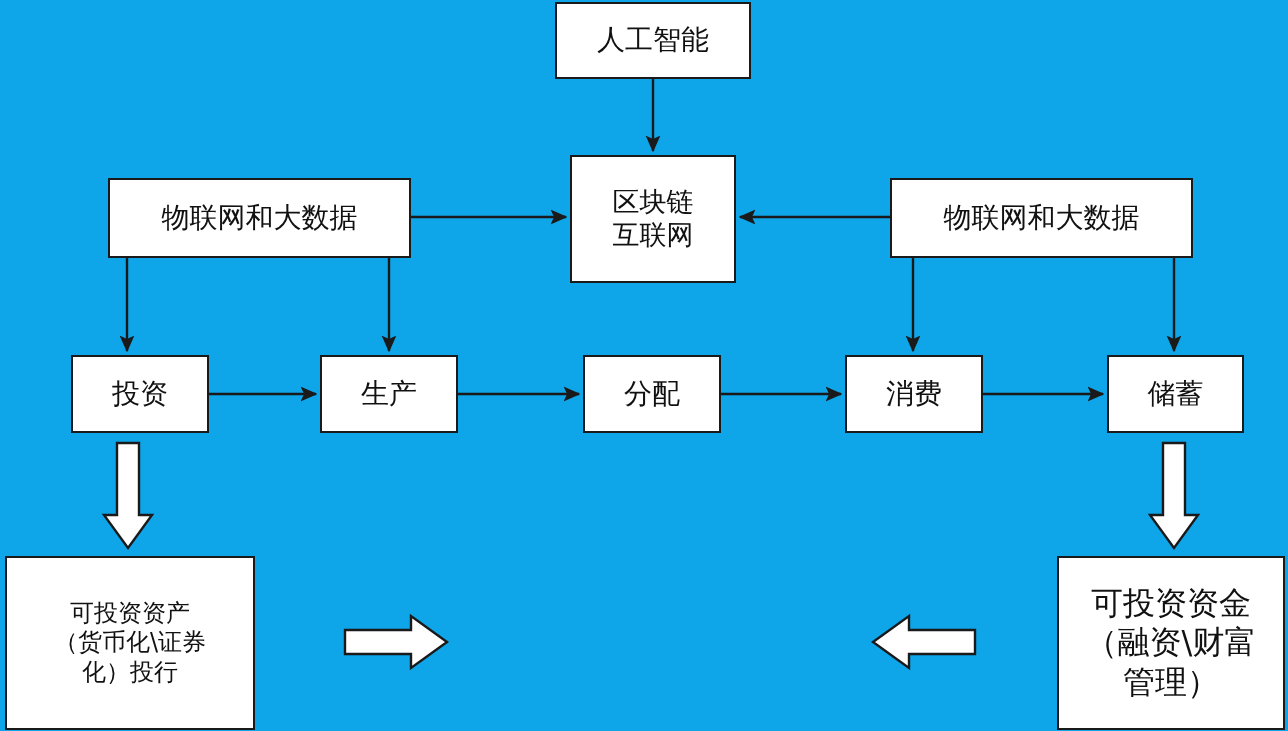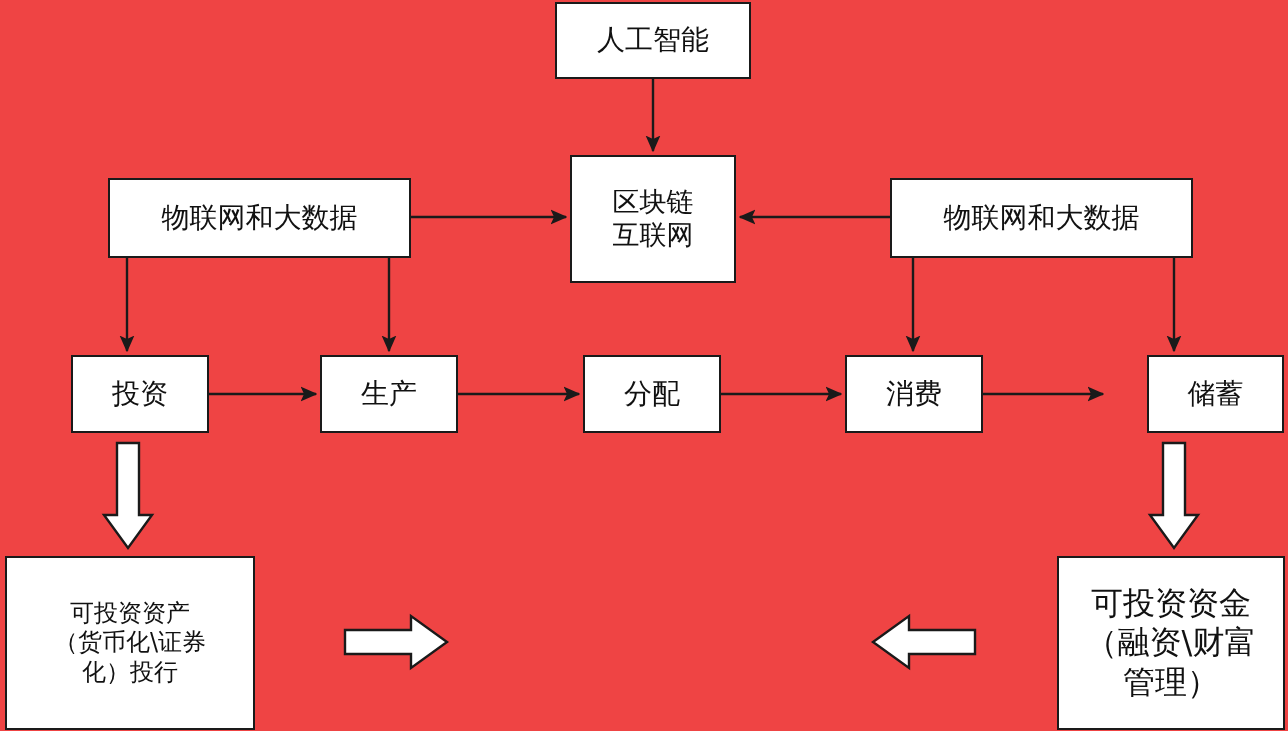--- a/index.html
+++ b/index.html
@@ -8,21 +8,21 @@
     padding: 0;
     background: #ffffff;
   }
   body {
     font-family: "DejaVu Sans", "Liberation Sans", sans-serif;
   }
   #canvas {
     position: relative;
     width: 1288px;
     height: 731px;
-    background: #ef4444;
+    background: #0ea5e9;
     overflow: hidden;
   }
   #wires {
     position: absolute;
     left: 0;
     top: 0;
     width: 1288px;
     height: 731px;
     pointer-events: none;
   }
@@ -46,21 +46,21 @@
     white-space: pre-line;
   }
   .t-ai       { left: 555px; top: 2px;   width: 196px; height: 77px;  font-size: 28px; }
   .t-chain    { left: 570px; top: 155px; width: 166px; height: 128px; font-size: 27px; }
   .t-iot-l    { left: 108px; top: 178px; width: 303px; height: 80px;  font-size: 28px; }
   .t-iot-r    { left: 890px; top: 178px; width: 303px; height: 80px;  font-size: 28px; }
   .t-inv      { left: 58px;  top: 355px; width: 138px; height: 78px;  font-size: 28px; margin-left: 13px; }
   .t-prod     { left: 320px; top: 355px; width: 138px; height: 78px;  font-size: 28px; }
   .t-dist     { left: 583px; top: 355px; width: 138px; height: 78px;  font-size: 28px; }
   .t-cons     { left: 845px; top: 355px; width: 138px; height: 78px;  font-size: 28px; }
-  .t-save     { left: 1107px;top: 355px; width: 137px; height: 78px;  font-size: 28px; margin-left: 40px; }
+  .t-save     { left: 1107px;top: 355px; width: 137px; height: 78px;  font-size: 28px; }
   .t-asset    { left: 5px;   top: 556px; width: 250px; height: 174px; font-size: 24px; }
   .t-deal     { left: 515px; top: 605px; width: 272px; height: 75px;  font-size: 28px; }
   .t-fund     { left: 1057px;top: 556px; width: 228px; height: 174px; font-size: 32px; }
 </style>
 </head>
 <body>
 
 <div id="canvas">
 
   <svg id="wires" width="1288" height="731" viewBox="0 0 1288 731" xmlns="http://www.w3.org/2000/svg">

